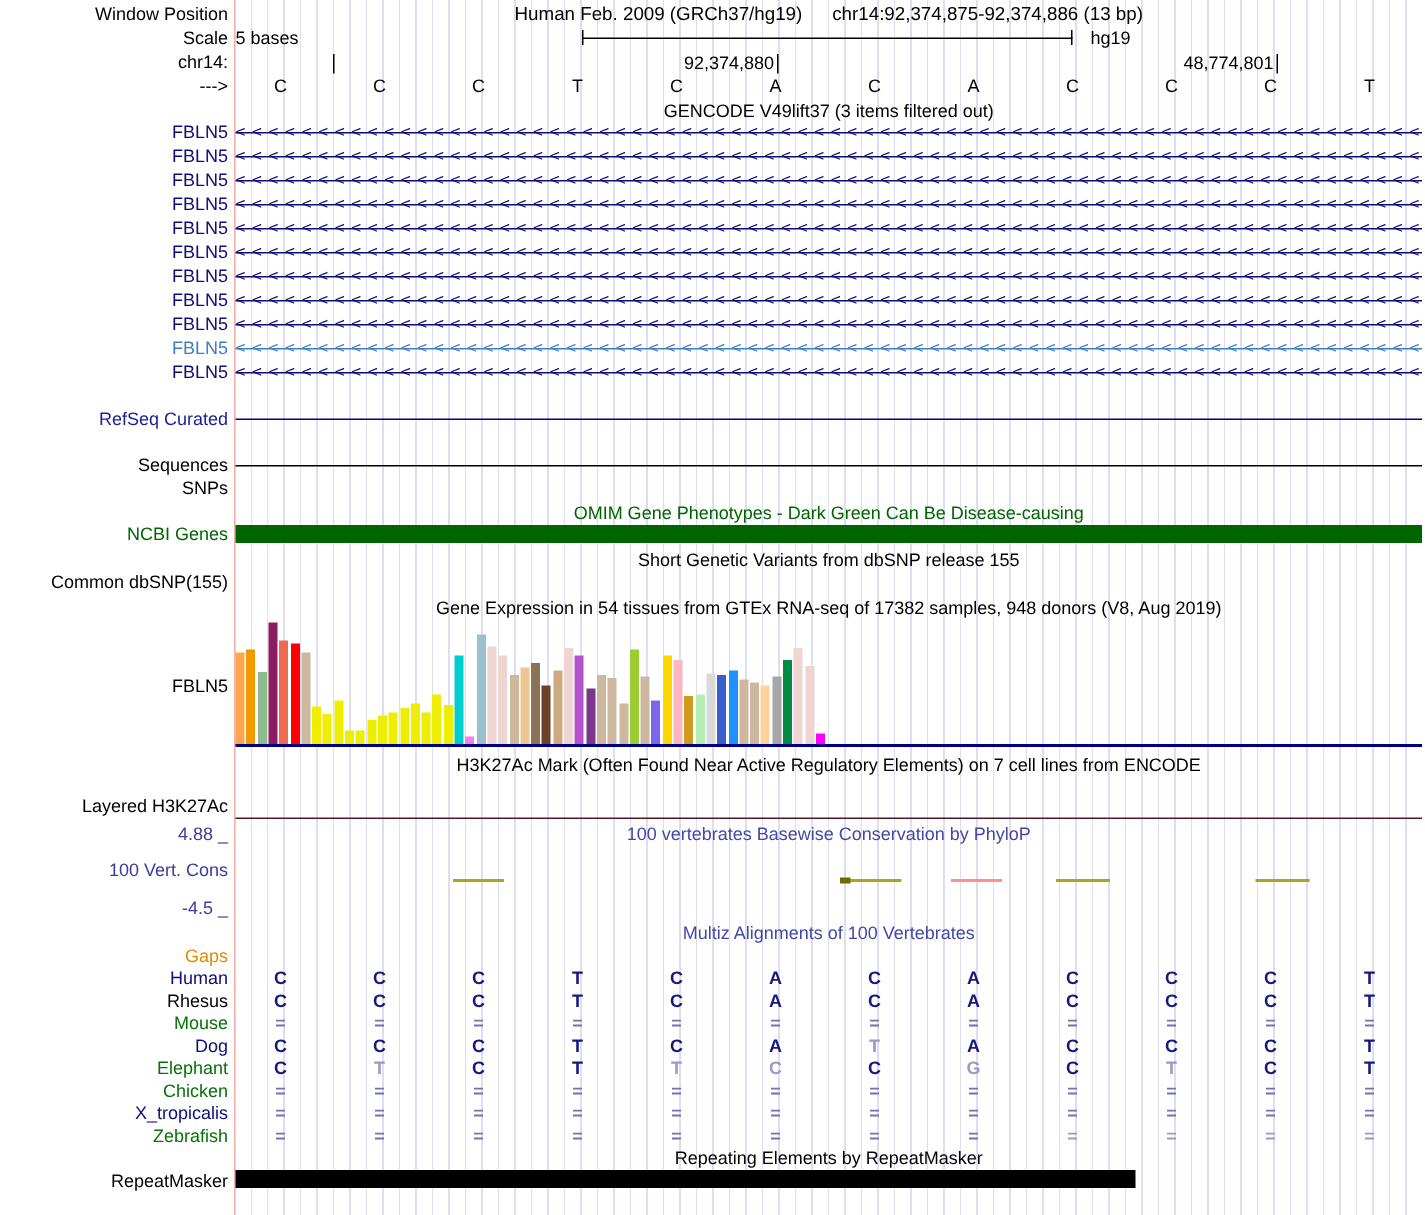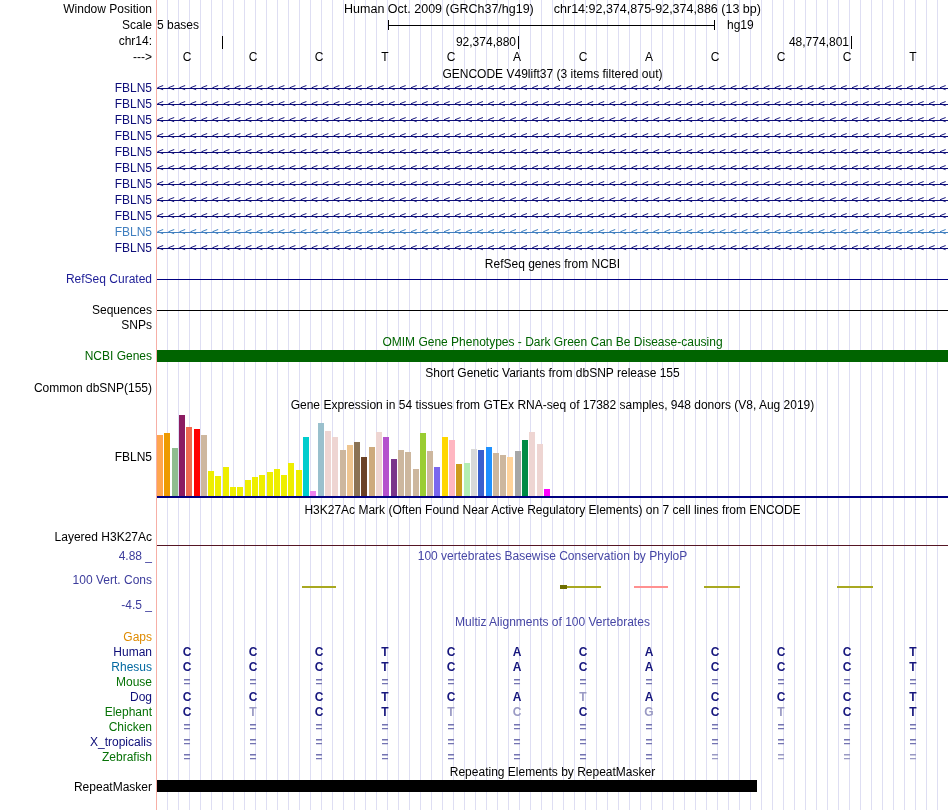--- a/index.html
+++ b/index.html
@@ -26,21 +26,21 @@
 <body>
 
 <div id="screen">
 
   <div style="position:absolute;left:157px;top:0;width:791px;height:810px;
               background:repeating-linear-gradient(to right,transparent 0,transparent 10px,#DEDEF3 10px,#DEDEF3 11px);"></div>
   <div style="position:absolute;left:156px;top:0;width:1px;height:810px;background:#F6AFA6;"></div>
 
   <div class="lbl c-black" style="top:2px">Window Position</div>
   <div class="hdr" style="top:2px">
-    <span>Human Oct. 2009 (GRCh37/hg19)</span>
+    <span>Human Feb. 2009 (GRCh37/hg19)</span>
     <span>chr14:92,374,875-92,374,886 (13 bp)</span>
   </div>
 
   <div class="lbl c-black" style="top:18px">Scale</div>
   <div style="position:absolute;left:157px;top:18px;width:228px;height:14px;line-height:14px;text-align:left;">5 bases</div>
   <div class="hline" style="left:388px;top:25px;width:327px;background:#000;"></div>
   <div class="tick" style="left:388px;top:20px;height:10px;"></div>
   <div class="tick" style="left:714px;top:20px;height:10px;"></div>
   <div style="position:absolute;left:727px;top:18px;height:14px;line-height:14px;">hg19</div>
 
@@ -88,21 +88,20 @@
       <div style="position: absolute; left: 0px; top: 193px; width: 152px; height: 14px; line-height: 14px; text-align: right; color: rgb(13, 13, 120);">FBLN5</div>
       <div class="generow" style="top: 193px; color: rgb(13, 13, 120); background-image: linear-gradient(rgb(13, 13, 120), rgb(13, 13, 120));">&lt;&lt;&lt;&lt;&lt;&lt;&lt;&lt;&lt;&lt;&lt;&lt;&lt;&lt;&lt;&lt;&lt;&lt;&lt;&lt;&lt;&lt;&lt;&lt;&lt;&lt;&lt;&lt;&lt;&lt;&lt;&lt;&lt;&lt;&lt;&lt;&lt;&lt;&lt;&lt;&lt;&lt;&lt;&lt;&lt;&lt;&lt;&lt;&lt;&lt;&lt;&lt;&lt;&lt;&lt;&lt;&lt;&lt;&lt;&lt;&lt;&lt;&lt;&lt;&lt;&lt;&lt;&lt;&lt;&lt;&lt;&lt;</div>
       <div style="position: absolute; left: 0px; top: 209px; width: 152px; height: 14px; line-height: 14px; text-align: right; color: rgb(13, 13, 120);">FBLN5</div>
       <div class="generow" style="top: 209px; color: rgb(13, 13, 120); background-image: linear-gradient(rgb(13, 13, 120), rgb(13, 13, 120));">&lt;&lt;&lt;&lt;&lt;&lt;&lt;&lt;&lt;&lt;&lt;&lt;&lt;&lt;&lt;&lt;&lt;&lt;&lt;&lt;&lt;&lt;&lt;&lt;&lt;&lt;&lt;&lt;&lt;&lt;&lt;&lt;&lt;&lt;&lt;&lt;&lt;&lt;&lt;&lt;&lt;&lt;&lt;&lt;&lt;&lt;&lt;&lt;&lt;&lt;&lt;&lt;&lt;&lt;&lt;&lt;&lt;&lt;&lt;&lt;&lt;&lt;&lt;&lt;&lt;&lt;&lt;&lt;&lt;&lt;&lt;&lt;</div>
       <div style="position: absolute; left: 0px; top: 225px; width: 152px; height: 14px; line-height: 14px; text-align: right; color: rgb(63, 126, 191);">FBLN5</div>
       <div class="generow" style="top: 225px; color: rgb(63, 126, 191); background-image: linear-gradient(rgb(63, 126, 191), rgb(63, 126, 191));">&lt;&lt;&lt;&lt;&lt;&lt;&lt;&lt;&lt;&lt;&lt;&lt;&lt;&lt;&lt;&lt;&lt;&lt;&lt;&lt;&lt;&lt;&lt;&lt;&lt;&lt;&lt;&lt;&lt;&lt;&lt;&lt;&lt;&lt;&lt;&lt;&lt;&lt;&lt;&lt;&lt;&lt;&lt;&lt;&lt;&lt;&lt;&lt;&lt;&lt;&lt;&lt;&lt;&lt;&lt;&lt;&lt;&lt;&lt;&lt;&lt;&lt;&lt;&lt;&lt;&lt;&lt;&lt;&lt;&lt;&lt;&lt;</div>
       <div style="position: absolute; left: 0px; top: 241px; width: 152px; height: 14px; line-height: 14px; text-align: right; color: rgb(13, 13, 120);">FBLN5</div>
       <div class="generow" style="top: 241px; color: rgb(13, 13, 120); background-image: linear-gradient(rgb(13, 13, 120), rgb(13, 13, 120));">&lt;&lt;&lt;&lt;&lt;&lt;&lt;&lt;&lt;&lt;&lt;&lt;&lt;&lt;&lt;&lt;&lt;&lt;&lt;&lt;&lt;&lt;&lt;&lt;&lt;&lt;&lt;&lt;&lt;&lt;&lt;&lt;&lt;&lt;&lt;&lt;&lt;&lt;&lt;&lt;&lt;&lt;&lt;&lt;&lt;&lt;&lt;&lt;&lt;&lt;&lt;&lt;&lt;&lt;&lt;&lt;&lt;&lt;&lt;&lt;&lt;&lt;&lt;&lt;&lt;&lt;&lt;&lt;&lt;&lt;&lt;&lt;</div>
     </div>
 
-  <div class="title c-black" style="top:257px">RefSeq genes from NCBI</div>
   <div class="lbl c-blue" style="top:272px">RefSeq Curated</div>
   <div class="hline" style="left:157px;top:279px;width:791px;background:#000080;"></div>
 
   <div class="lbl c-black" style="top:303px">Sequences</div>
   <div class="hline" style="left:157px;top:310px;width:791px;background:#000;"></div>
 
   <div class="lbl c-black" style="top:318px">SNPs</div>
 
   <div class="title c-green" style="top:335px">OMIM Gene Phenotypes - Dark Green Can Be Disease-causing</div>
   <div class="lbl c-green" style="top:349px">NCBI Genes</div>
@@ -197,21 +196,21 @@
       <div class="aligncell" style="left: 286px; top: 645px; color: rgb(23, 23, 126);">C</div>
       <div class="aligncell" style="left: 352px; top: 645px; color: rgb(23, 23, 126);">T</div>
       <div class="aligncell" style="left: 418px; top: 645px; color: rgb(23, 23, 126);">C</div>
       <div class="aligncell" style="left: 484px; top: 645px; color: rgb(23, 23, 126);">A</div>
       <div class="aligncell" style="left: 550px; top: 645px; color: rgb(23, 23, 126);">C</div>
       <div class="aligncell" style="left: 616px; top: 645px; color: rgb(23, 23, 126);">A</div>
       <div class="aligncell" style="left: 682px; top: 645px; color: rgb(23, 23, 126);">C</div>
       <div class="aligncell" style="left: 748px; top: 645px; color: rgb(23, 23, 126);">C</div>
       <div class="aligncell" style="left: 814px; top: 645px; color: rgb(23, 23, 126);">C</div>
       <div class="aligncell" style="left: 880px; top: 645px; color: rgb(23, 23, 126);">T</div>
-      <div style="position: absolute; left: 0px; top: 660px; width: 152px; height: 14px; line-height: 14px; text-align: right; color: #0369a1;">Rhesus</div>
+      <div style="position: absolute; left: 0px; top: 660px; width: 152px; height: 14px; line-height: 14px; text-align: right; color: #000000;">Rhesus</div>
       <div class="aligncell" style="left: 154px; top: 660px; color: rgb(23, 23, 126);">C</div>
       <div class="aligncell" style="left: 220px; top: 660px; color: rgb(23, 23, 126);">C</div>
       <div class="aligncell" style="left: 286px; top: 660px; color: rgb(23, 23, 126);">C</div>
       <div class="aligncell" style="left: 352px; top: 660px; color: rgb(23, 23, 126);">T</div>
       <div class="aligncell" style="left: 418px; top: 660px; color: rgb(23, 23, 126);">C</div>
       <div class="aligncell" style="left: 484px; top: 660px; color: rgb(23, 23, 126);">A</div>
       <div class="aligncell" style="left: 550px; top: 660px; color: rgb(23, 23, 126);">C</div>
       <div class="aligncell" style="left: 616px; top: 660px; color: rgb(23, 23, 126);">A</div>
       <div class="aligncell" style="left: 682px; top: 660px; color: rgb(23, 23, 126);">C</div>
       <div class="aligncell" style="left: 748px; top: 660px; color: rgb(23, 23, 126);">C</div>

